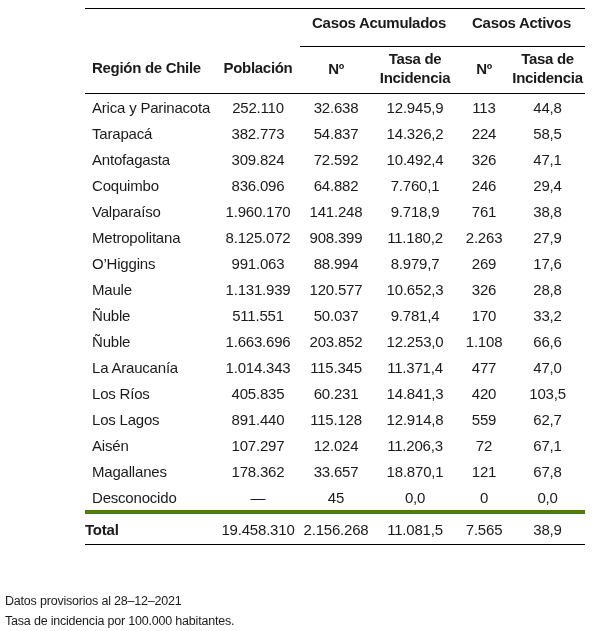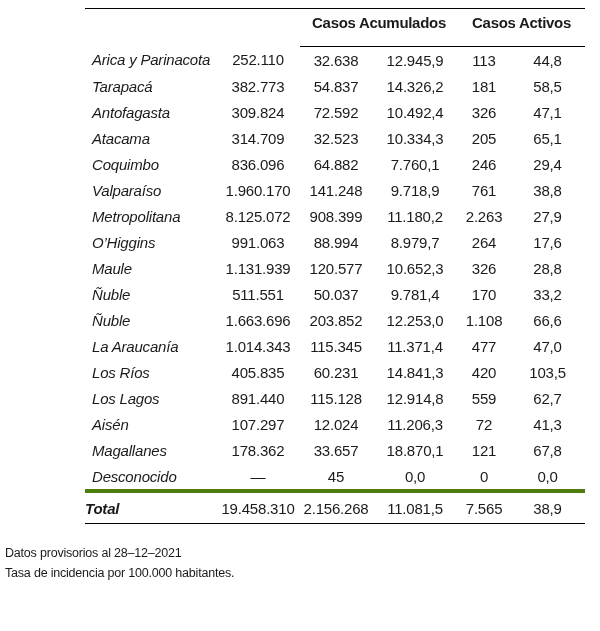--- a/index.html
+++ b/index.html
@@ -54,33 +54,33 @@
     padding-left: 7px;
   }
 
   tbody td {
     font-size: 15px;
     letter-spacing: -0.2px;
     text-align: center;
     line-height: 17px;
     padding: 4.5px 0;
   }
-  tbody td.left { padding-left: 7px; font-style: italic; }
+  tbody td.left { padding-left: 7px; }
 
   tr.total-row td {
     border-top: 4px solid #4d7c0f;
     border-bottom: 1.5px solid #000;
     padding: 6.5px 0;
   }
   tr.total-row td.left { font-weight: bold; }
 
   .footnotes {
     position: absolute;
     left: 5px;
-    top: 544px;
+    top: 592px;
     font-size: 12.5px;
     letter-spacing: -0.2px;
     line-height: 19.5px;
     color: #1b1b1b;
   }
 </style>
 </head>
 <body>
 
 <div class="table-wrap">
@@ -92,55 +92,55 @@
         <col class="c4">
         <col class="c5">
         <col class="c6">
     </colgroup>
     <thead>
       <tr class="group-row">
         <th colspan="2"></th>
         <th colspan="2" class="span-rule">Casos Acumulados</th>
         <th colspan="2" class="span-rule">Casos Activos</th>
       </tr>
+      <tr class="cols-row">
+        <th class="left">Región de Chile</th>
+        <th>Población</th>
+        <th>Nº</th>
+        <th>Tasa de Incidencia</th>
+        <th>Nº</th>
+        <th>Tasa de Incidencia</th>
+      </tr>
     </thead>
     <tbody>
       <tr>
         <td class="left">Arica y Parinacota</td>
         <td>252.110</td>
         <td>32.638</td>
         <td>12.945,9</td>
         <td>113</td>
         <td>44,8</td>
       </tr>
       <tr>
         <td class="left">Tarapacá</td>
         <td>382.773</td>
         <td>54.837</td>
         <td>14.326,2</td>
-        <td>181</td>
+        <td>224</td>
         <td>58,5</td>
       </tr>
       <tr>
         <td class="left">Antofagasta</td>
         <td>309.824</td>
         <td>72.592</td>
         <td>10.492,4</td>
         <td>326</td>
         <td>47,1</td>
       </tr>
       <tr>
-        <td class="left">Atacama</td>
-        <td>314.709</td>
-        <td>32.523</td>
-        <td>10.334,3</td>
-        <td>205</td>
-        <td>65,1</td>
-      </tr>
-      <tr>
         <td class="left">Coquimbo</td>
         <td>836.096</td>
         <td>64.882</td>
         <td>7.760,1</td>
         <td>246</td>
         <td>29,4</td>
       </tr>
       <tr>
         <td class="left">Valparaíso</td>
         <td>1.960.170</td>
@@ -155,21 +155,21 @@
         <td>908.399</td>
         <td>11.180,2</td>
         <td>2.263</td>
         <td>27,9</td>
       </tr>
       <tr>
         <td class="left">O’Higgins</td>
         <td>991.063</td>
         <td>88.994</td>
         <td>8.979,7</td>
-        <td>264</td>
+        <td>269</td>
         <td>17,6</td>
       </tr>
       <tr>
         <td class="left">Maule</td>
         <td>1.131.939</td>
         <td>120.577</td>
         <td>10.652,3</td>
         <td>326</td>
         <td>28,8</td>
       </tr>
@@ -212,21 +212,21 @@
         <td>12.914,8</td>
         <td>559</td>
         <td>62,7</td>
       </tr>
       <tr>
         <td class="left">Aisén</td>
         <td>107.297</td>
         <td>12.024</td>
         <td>11.206,3</td>
         <td>72</td>
-        <td>41,3</td>
+        <td>67,1</td>
       </tr>
       <tr>
         <td class="left">Magallanes</td>
         <td>178.362</td>
         <td>33.657</td>
         <td>18.870,1</td>
         <td>121</td>
         <td>67,8</td>
       </tr>
       <tr>

